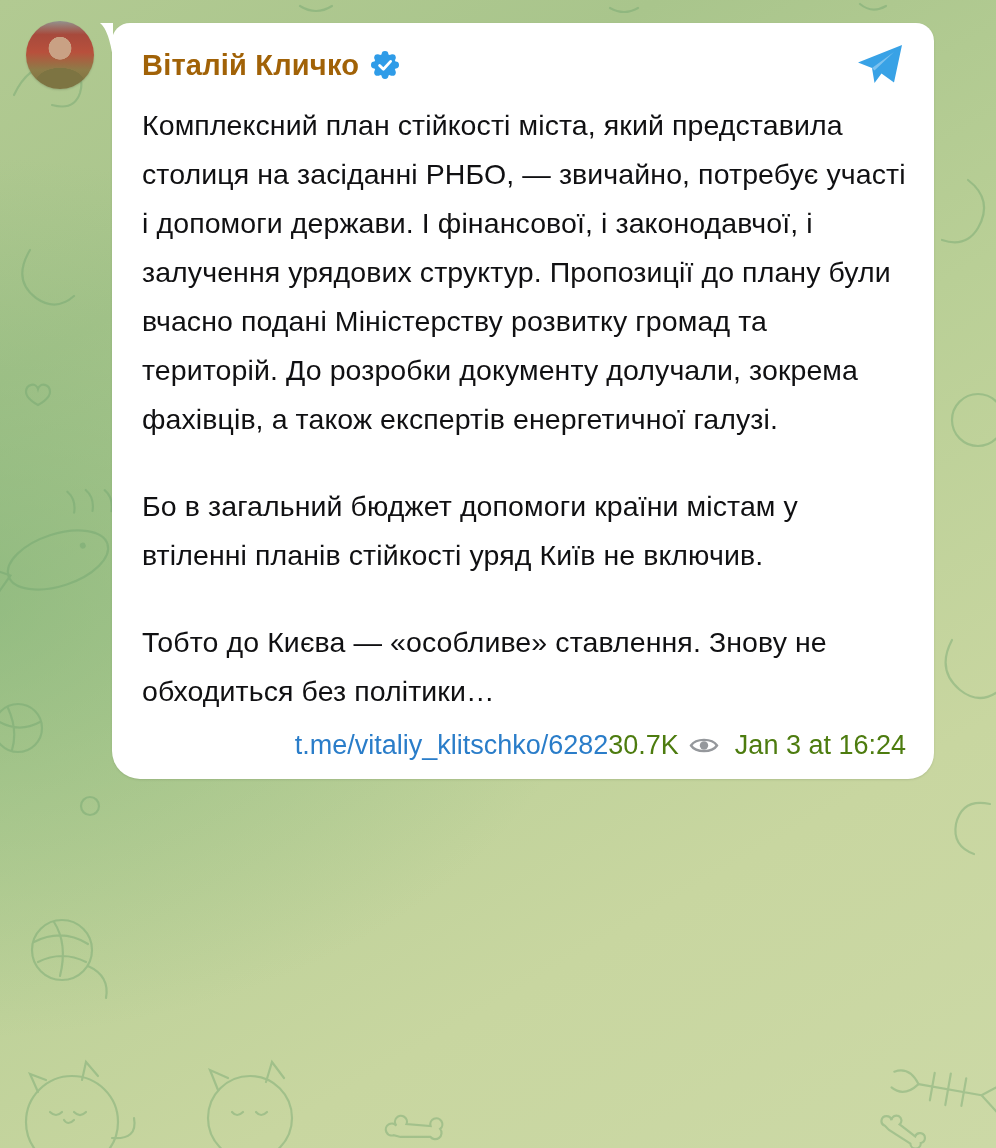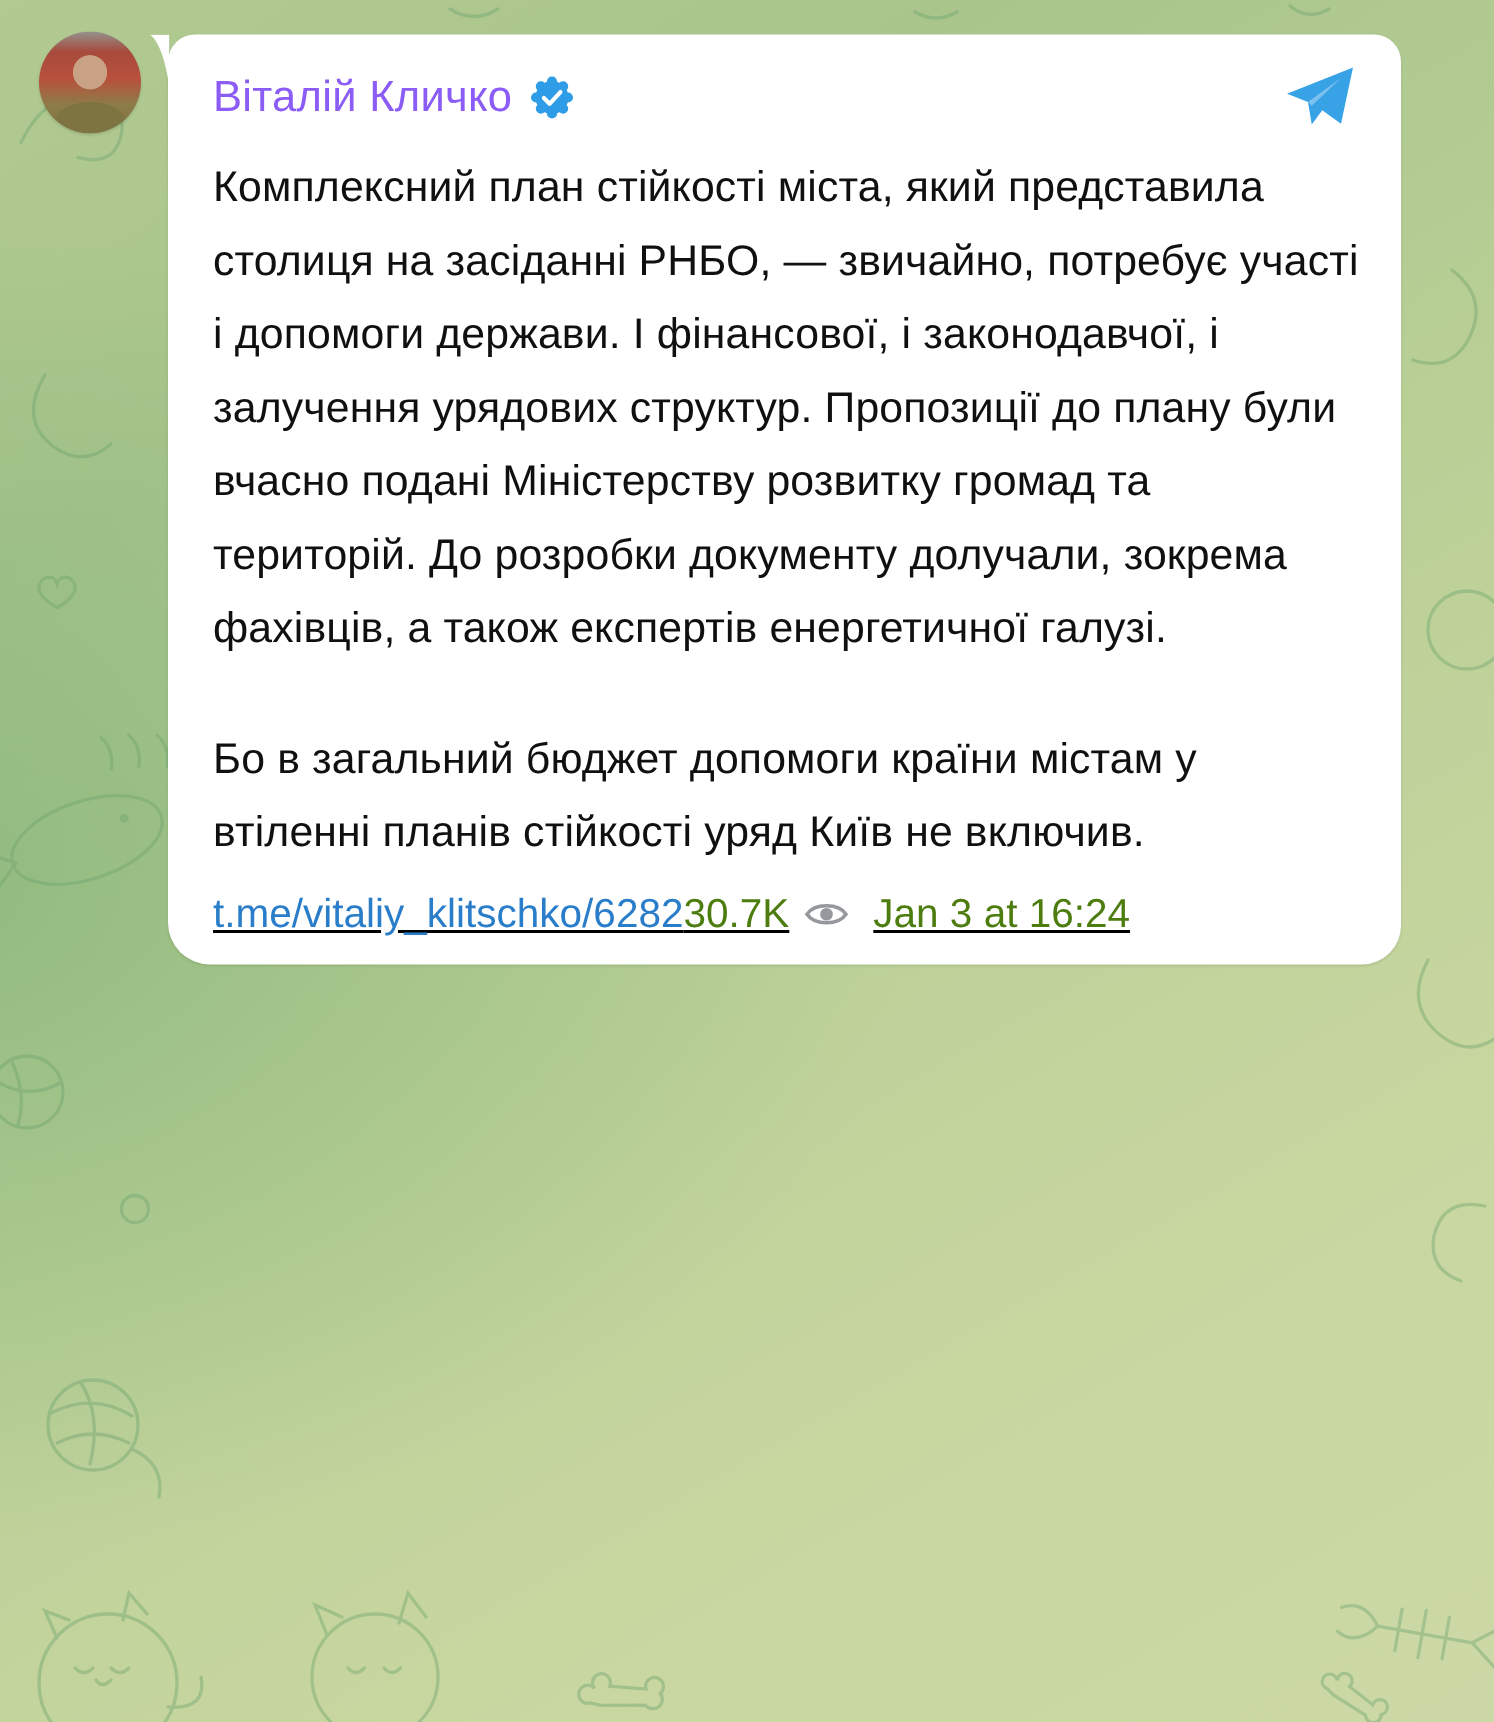--- a/index.html
+++ b/index.html
@@ -42,36 +42,35 @@
     position: absolute; left: -12px; top: 0;
     width: 13px; height: 36px;
     background: #ffffff;
     clip-path: path("M0 0 H13 V36 Q9 7 0 0 Z");
   }
 
   .bubble-header {
     display: flex; align-items: center; margin-bottom: 14px;
   }
   .channel-name {
-    font-size: 29px; font-weight: normal; color: #8b5cf6;
+    font-size: 29px; font-weight: bold; color: #a16207;
     letter-spacing: 0.2px; cursor: pointer;
   }
   .badge { width: 30px; height: 30px; margin-left: 11px; display: inline-flex; }
   .plane { width: 48px; height: 44px; margin-left: auto; margin-right: 2px; display: inline-flex; cursor: pointer; }
 
   .message-body p {
     font-size: 28.5px; line-height: 49px; color: #101012;
     margin: 0 0 38px 0; letter-spacing: 0.1px;
   }
   .message-body p:last-child { margin-bottom: 0; }
 
   .bubble-footer {
-    display: flex; align-items: center; justify-content: flex-start;
+    display: flex; align-items: center; justify-content: flex-end;
     margin-top: 14px;
-    text-decoration: underline;
   }
   .post-link {
     font-size: 27px; color: #2a7dc9; text-decoration: none; cursor: pointer;
   }
   .meta { display: flex; align-items: center; color: #4d7c0f; font-size: 27px; }
   .views { margin-right: 10px; }
   .eye { width: 30px; height: 21px; display: inline-flex; margin-right: 16px; }
   .timestamp { white-space: nowrap; }
 </style>
 </head>
@@ -167,20 +166,21 @@
       <svg viewBox="0 0 48 44" width="48" height="44">
         <path d="M46 2 L2 19.5 L16 25 L18.5 40 L25.5 30.5 L38 39.5 Z" fill="#38a2e6" stroke="none"></path>
         <path d="M16 25 L38 9 L18.5 27.5 Z" fill="#ffffff" opacity="0.35" stroke="none"></path>
       </svg>
     </span>
   </div>
 
   <div class="message-body">
     <p>Комплексний план стійкості міста, який представила столиця на засіданні РНБО, — звичайно, потребує участі і допомоги держави. І фінансової, і законодавчої, і залучення урядових структур. Пропозиції до плану були вчасно подані Міністерству розвитку громад та територій. До розробки документу долучали, зокрема фахівців, а також експертів енергетичної галузі.</p>
     <p>Бо в загальний бюджет допомоги країни містам у втіленні планів стійкості уряд Київ не включив.</p>
+    <p>Тобто до Києва — «особливе» ставлення. Знову не обходиться без політики…</p>
   </div>
 
   <div class="bubble-footer">
     <a class="post-link" href="#">t.me/vitaliy_klitschko/6282</a>
     <span class="meta">
       <span class="views">30.7K</span>
       <span class="eye">
         <svg viewBox="0 0 30 21" width="30" height="21">
           <path d="M2 10.5 C7 3 23 3 28 10.5 C23 18 7 18 2 10.5 Z" fill="none" stroke="#95989c" stroke-width="2.4"></path>
           <circle cx="15" cy="10.5" r="4.2" fill="#95989c" stroke="none"></circle>

